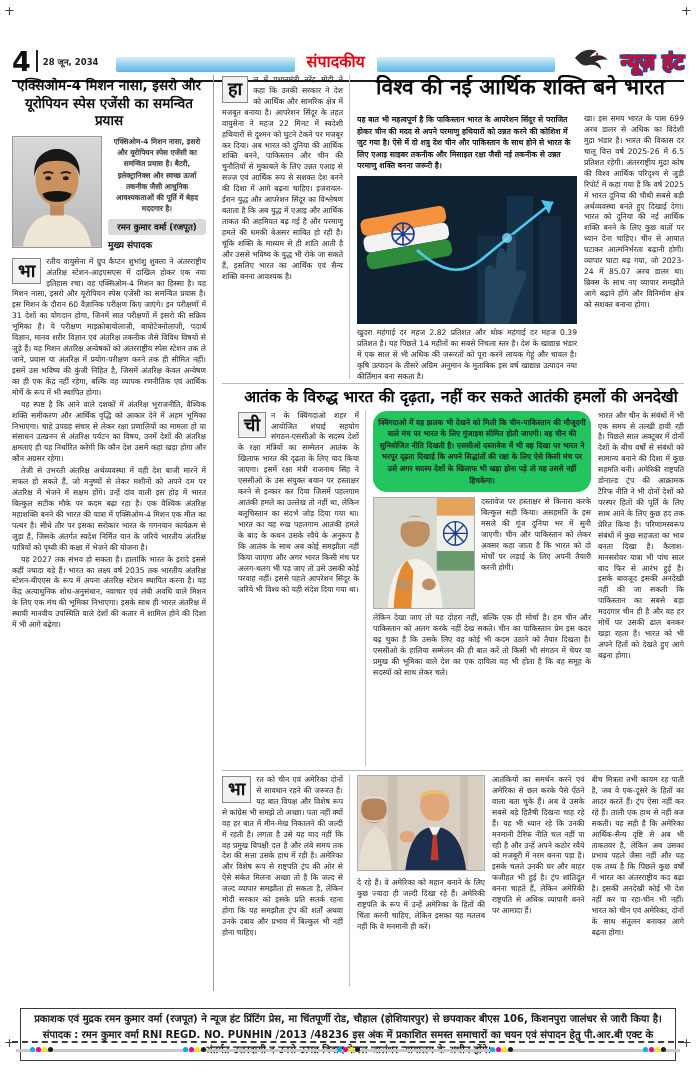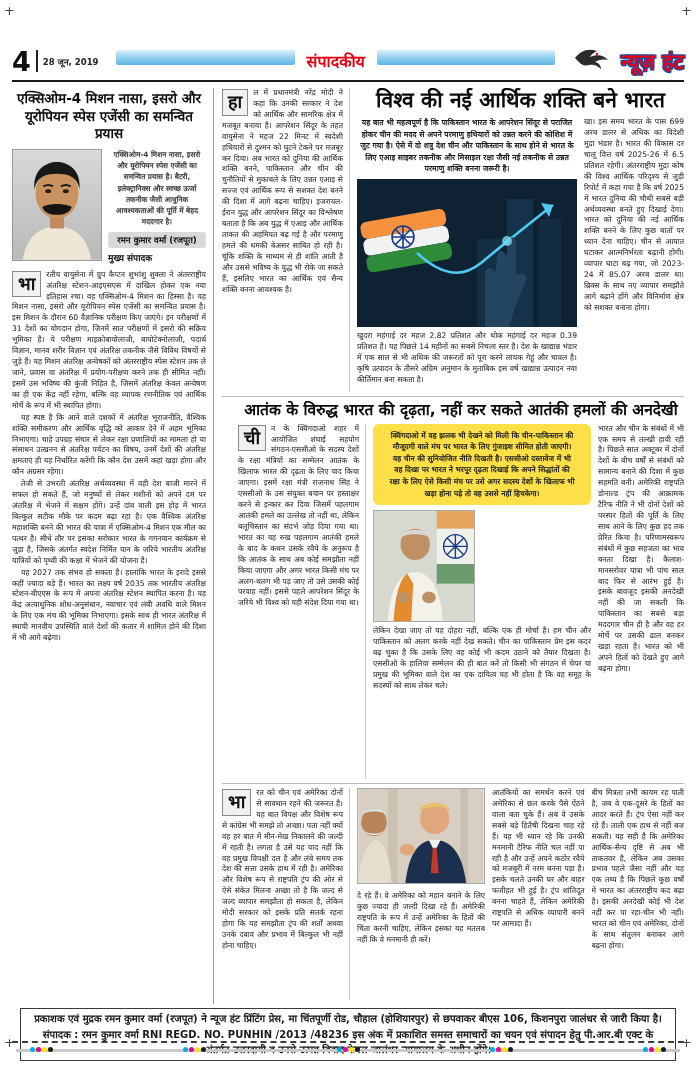--- a/index.html
+++ b/index.html
@@ -9,30 +9,30 @@
   
   .crop { position:absolute; font-size:13px; color:#444; line-height:1; }
   .crop.tl { top:4px; left:4px; } .crop.tr { top:4px; right:4px; }
   .crop.bl { top:1036px; left:4px; } .crop.br { top:1036px; right:4px; }
 
   
   .header { position:absolute; top:44px; left:12px; right:12px; height:34px; display:flex; align-items:center; }
   .pageno { font-size:27px; font-weight:bold; color:#111; line-height:1; }
   .pgdiv { width:2px; height:22px; background:#222; margin:0 5px; }
   .pgdate { font-size:8.5px; font-weight:bold; color:#222; }
-  .band { flex:1; display:flex; align-items:flex-start; margin:0 18px; }
+  .band { flex:1; display:flex; align-items:flex-end; margin:0 18px; }
   .bandbar { flex:1; height:15px; background:linear-gradient(180deg,#d9effb 0%,#8ecdee 55%,#5fb5e6 100%); border-radius:2px; }
   .sectionlbl { font-size:16px; font-weight:bold; color:#e60012; padding:0 12px; white-space:nowrap; }
   .masthead { display:flex; align-items:center; gap:12px; }
   .mast-title { font-size:21px; font-weight:bold; color:#e8001c; white-space:nowrap;
      text-shadow:-1px -1px 0 #1a4fa0, 1px -1px 0 #1a4fa0, -1px 1px 0 #1a4fa0, 1px 1px 0 #1a4fa0; }
   .headrule { position:absolute; top:80px; left:12px; right:12px; height:2px; background:#1b1b1b; }
 
   
-  .content { position:absolute; top:88px; left:12px; right:12px; height:916px; display:flex; }
+  .content { position:absolute; top:75px; left:12px; right:12px; height:916px; display:flex; }
 
   
   .leftcol { width:202px; flex:none; padding-right:7px; border-right:1px solid #9a9a9a; overflow:hidden; }
   .l-head { font-size:13.5px; line-height:1.3; font-weight:bold; text-align:center; color:#0d0d0d; margin:2px 0 6px; }
   .photo-row { display:flex; gap:6px; }
   .portrait { width:90px; height:112px; flex:none; border:1px solid #999; }
   .p-side { flex:1; display:flex; flex-direction:column; }
   .l-intro { font-size:7.3px; font-weight:bold; color:#3c3c3c; line-height:1.55; text-align:center; }
   .byline { background:#d9d9d9; border-radius:3px; text-align:center; font-weight:bold; font-size:8.6px; color:#111; padding:2px 4px; margin-top:4px; }
   .authortitle { text-align:left; font-weight:bold; font-size:9px; color:#111; margin-top:3px; }
@@ -42,35 +42,35 @@
   .dropcap { float:left; font-size:18px; font-weight:bold; color:#111; border:1px solid #8a8a8a; background:#f1f1f1; padding:2px 5px; margin:1px 5px 1px 0; line-height:1.15; }
 
   
   .rightregion { flex:1; padding-left:8px; display:flex; flex-direction:column; }
   .art-sep { height:1px; background:#b9b9b9; margin:4px 0; flex:none; }
 
   
   .article-a { display:flex; height:304px; overflow:hidden; }
   .a-col1 { width:128px; flex:none; padding-right:6px; border-right:1px solid #c2c2c2; overflow:hidden; }
   .a-right { flex:1; padding-left:7px; display:flex; flex-direction:column; overflow:hidden; }
-  .a-head { font-size:21px; font-weight:bold; text-align:center; line-height:1.15; color:#0b0b0b; margin-bottom:5px; white-space:nowrap; }
+  .a-head { font-size:21px; font-weight:bold; text-align:center; line-height:1.15; color:#0b0b0b; margin-bottom:15px; white-space:nowrap; }
   .a-body { display:flex; gap:7px; flex:1; overflow:hidden; }
   .a-mid { width:220px; flex:none; display:flex; flex-direction:column; }
-  .standfirst { font-size:7.7px; font-weight:bold; text-align:center; line-height:1.5; color:#1c1c1c; margin-bottom:4px; }
+  .standfirst { font-size:7.7px; font-weight:bold; line-height:1.5; color:#1c1c1c; margin-bottom:4px; }
   .illus { width:220px; height:148px; flex:none; }
   .a-mid-below { margin-top:4px; flex:1; overflow:hidden; }
   .a-col3 { flex:1; overflow:hidden; }
 
   
   .article-b { display:flex; flex-direction:column; height:378px; overflow:hidden;margin-left:16px; }
   .b-head { font-size:15.5px; font-weight:bold; text-align:center; line-height:1.2; color:#0b0b0b; margin-bottom:4px; white-space:nowrap; }
   .b-body { display:flex; gap:7px; flex:1; overflow:hidden; }
   .b-col1 { width:128px; flex:none; padding-right:6px; border-right:1px solid #c2c2c2; overflow:hidden; }
   .b-mid { width:218px; flex:none; display:flex; flex-direction:column; }
-  .graybox { background:#fde047; border-radius:6px; padding:6px 16px; font-size:7.5px; font-weight:bold; text-align:center; line-height:1.55; color:#222; }
+  .graybox { background:#22c55e; border-radius:14px; padding:6px 4px; font-size:7.5px; font-weight:bold; text-align:center; line-height:1.55; color:#222; }
   .b-photorow { display:flex; gap:6px; margin-top:5px; }
   .b-photo { width:102px; height:112px; flex:none; border:1px solid #aaa; }
   .b-photoside { flex:1; overflow:hidden; }
   .b-below { margin-top:4px; flex:1; overflow:hidden; }
   .b-col3 { flex:1; overflow:hidden; }
 
   
   .article-c { display:flex; flex-direction:column; height:212px; overflow:hidden; }
   .c-head { font-size:14.5px; font-weight:bold; text-align:center; line-height:1.2; color:#0b0b0b; margin-bottom:4px; white-space:nowrap; }
   .c-body { display:flex; gap:7px; flex:1; overflow:hidden; }
@@ -96,21 +96,21 @@
 <div class="page">
 
   <span class="crop tl">+</span>
   <span class="crop tr">+</span>
   <span class="crop bl">+</span>
   <span class="crop br">+</span>
 
   <div class="header">
     <span class="pageno">4</span>
     <span class="pgdiv"></span>
-    <span class="pgdate">28 जून, 2019</span>
+    <span class="pgdate">28 जून, 2034</span>
     <div class="band">
       <span class="bandbar"></span>
       <span class="sectionlbl">संपादकीय</span>
       <span class="bandbar"></span>
     </div>
     <div class="masthead">
       <svg width="36" height="26" viewBox="0 0 36 26">
         <path d="M2 10 C8 2 16 0 24 3 C20 5 18 7 17 9 C24 6 31 7 35 12 C29 11 25 12 22 14 C26 15 28 18 28 21 C24 17 20 16 16 17 C12 18 8 17 6 14 C4 12 3 11 2 10 Z" fill="#2b2b2b"></path>
         <circle cx="24" cy="6" r="1.2" fill="#e8001c"></circle>
       </svg>
@@ -213,20 +213,21 @@
                   <circle cx="83" cy="36" r="12"></circle>
                   <path d="M83 24 V48 M71 36 H95 M74.5 27.5 L91.5 44.5 M91.5 27.5 L74.5 44.5"></path>
                 </g>
                 <ellipse cx="42" cy="34" rx="15" ry="16" fill="#c09065"></ellipse>
                 <path d="M27 28 C28 16 56 16 57 28 C54 22 30 22 27 28 Z" fill="#d8d8d8"></path>
                 <path d="M14 112 C16 74 30 62 42 62 C54 62 68 74 70 112 Z" fill="#f3f1ea"></path>
                 <path d="M20 112 C22 80 28 68 34 64 L40 74 L38 112 Z" fill="#e58a2f"></path>
                 <ellipse cx="30" cy="88" rx="7" ry="6" fill="#c09065"></ellipse>
                 <ellipse cx="56" cy="88" rx="7" ry="6" fill="#c09065"></ellipse>
               </svg>
+              <div class="b-photoside bodytext">दस्तावेज पर हस्ताक्षर से किनारा करके बिल्कुल सही किया। असहमति के इस मसले की गूंज दुनिया भर में सुनी जाएगी। चीन और पाकिस्तान को लेकर अक्सर कहा जाता है कि भारत को दो मोर्चों पर लड़ाई के लिए अपनी तैयारी करनी होगी।</div>
             </div>
             <div class="b-below bodytext">लेकिन देखा जाए तो यह दोहरा नहीं, बल्कि एक ही मोर्चा है। हम चीन और पाकिस्तान को अलग करके नहीं देख सकते। चीन का पाकिस्तान प्रेम इस कदर बढ़ चुका है कि उसके लिए वह कोई भी कदम उठाने को तैयार दिखता है। एससीओ के हालिया सम्मेलन की ही बात करें तो किसी भी संगठन में चेयर या प्रमुख की भूमिका वाले देश का एक दायित्व यह भी होता है कि वह समूह के सदस्यों को साथ लेकर चले।</div>
           </div>
           <div class="b-col3 bodytext">भारत और चीन के संबंधों में भी एक समय से तल्खी हावी रही है। पिछले साल अक्टूबर में दोनों देशों के बीच वर्षों से संबंधों को सामान्य बनाने की दिशा में कुछ सहमति बनी। अमेरिकी राष्ट्रपति डोनाल्ड ट्रंप की आक्रामक टैरिफ नीति ने भी दोनों देशों को परस्पर हितों की पूर्ति के लिए साथ आने के लिए कुछ हद तक प्रेरित किया है। परिणामस्वरूप संबंधों में कुछ सहजता का भाव बनता दिखा है। कैलाश-मानसरोवर यात्रा भी पांच साल बाद फिर से आरंभ हुई है। इसके बावजूद इसकी अनदेखी नहीं की जा सकती कि पाकिस्तान का सबसे बड़ा मददगार चीन ही है और वह हर मोर्चे पर उसकी ढाल बनकर खड़ा रहता है। भारत को भी अपने हितों को देखते हुए आगे बढ़ना होगा।</div>
         </div>
       </div>
 
       <div class="art-sep"></div>
 
       <div class="article-c">

